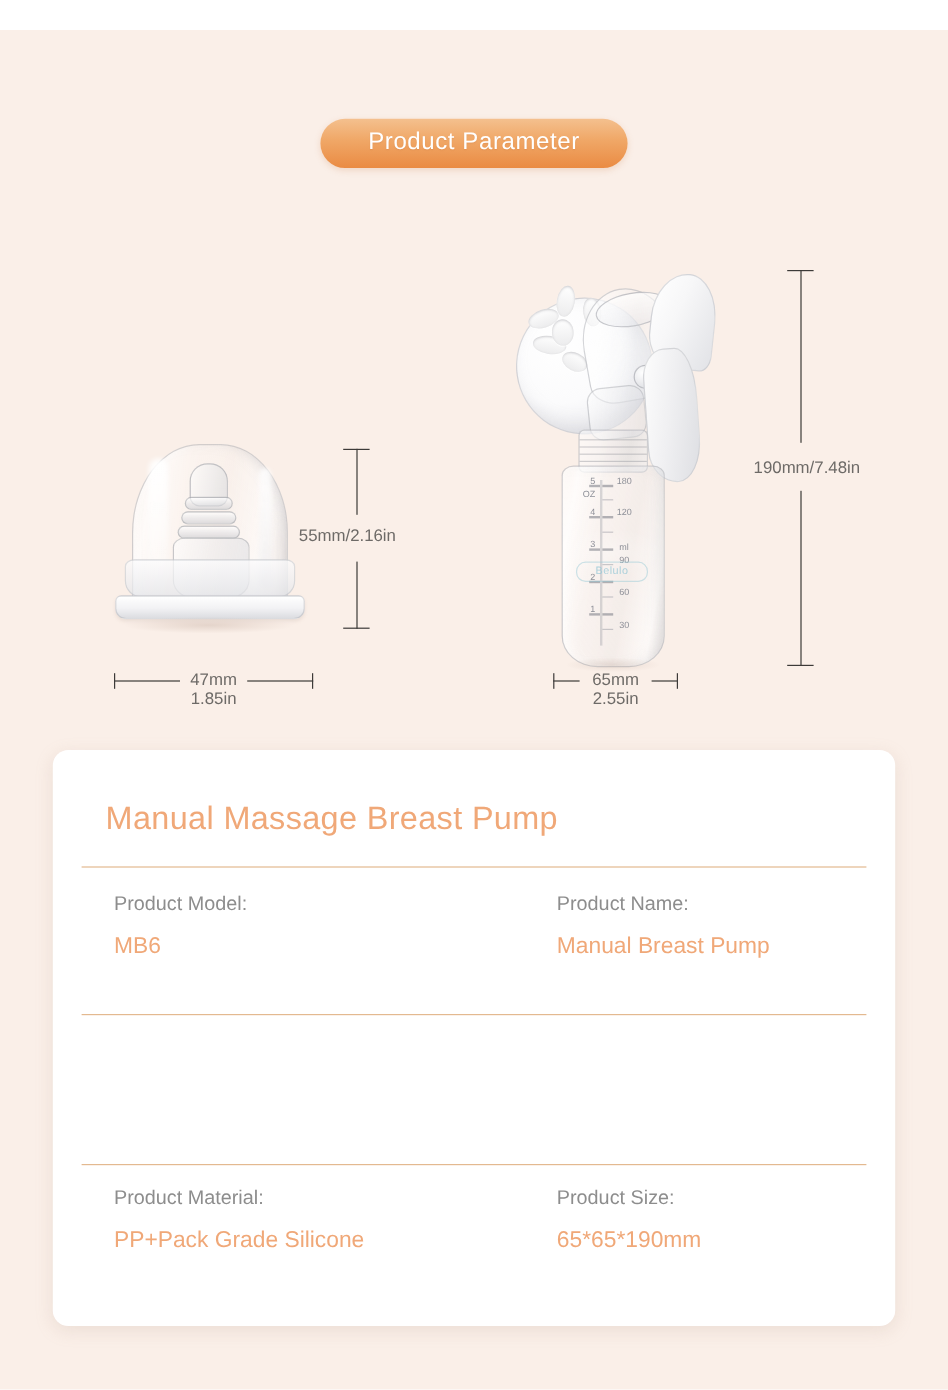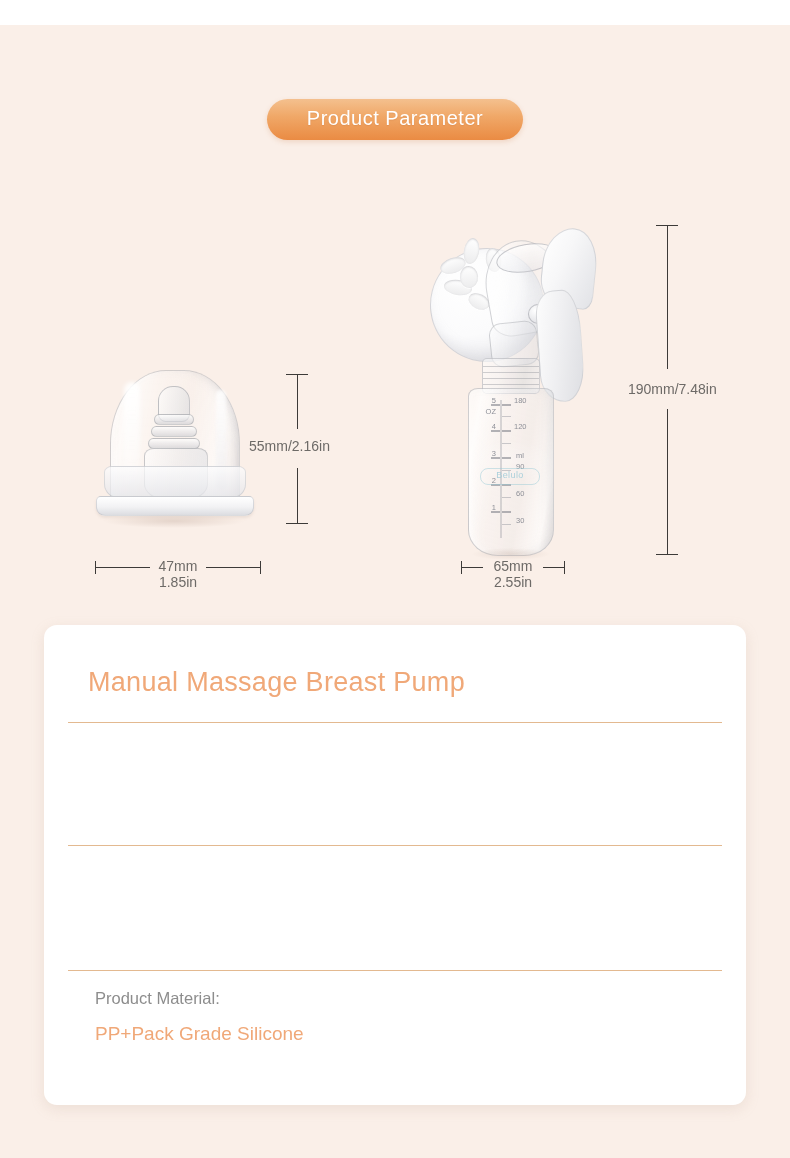--- a/index.html
+++ b/index.html
@@ -563,23 +563,37 @@
   <div class="dim-cap-v" style="left:564px; top:561px; height:13px;"></div>
   <div class="dim-label dim-label-c" style="left:453px; top:558px; width:120px;">65mm</div>
   <div class="dim-label dim-label-c" style="left:453px; top:574px; width:120px;">2.55in</div>
 
   <div class="spec-card">
     <div class="spec-title">Manual Massage Breast Pump</div>
     <div class="divider div1"></div>
     <div class="divider div2"></div>
     <div class="divider div3"></div>
 
+    <div class="spec-row row1">
+      <div class="spec-cell cell-left">
+        <div class="spec-label">Product Model:</div>
+        <div class="spec-value">MB6</div>
+      </div>
+      <div class="spec-cell cell-right">
+        <div class="spec-label">Product Name:</div>
+        <div class="spec-value">Manual Breast Pump</div>
+      </div>
+    </div>
 
 
     <div class="spec-row row3">
       <div class="spec-cell cell-left">
         <div class="spec-label">Product Material:</div>
         <div class="spec-value">PP+Pack Grade Silicone</div>
       </div>
+      <div class="spec-cell cell-right">
+        <div class="spec-label">Product Size:</div>
+        <div class="spec-value">65*65*190mm</div>
+      </div>
     </div>
   </div>
 
 </div>
 
 </body></html>

